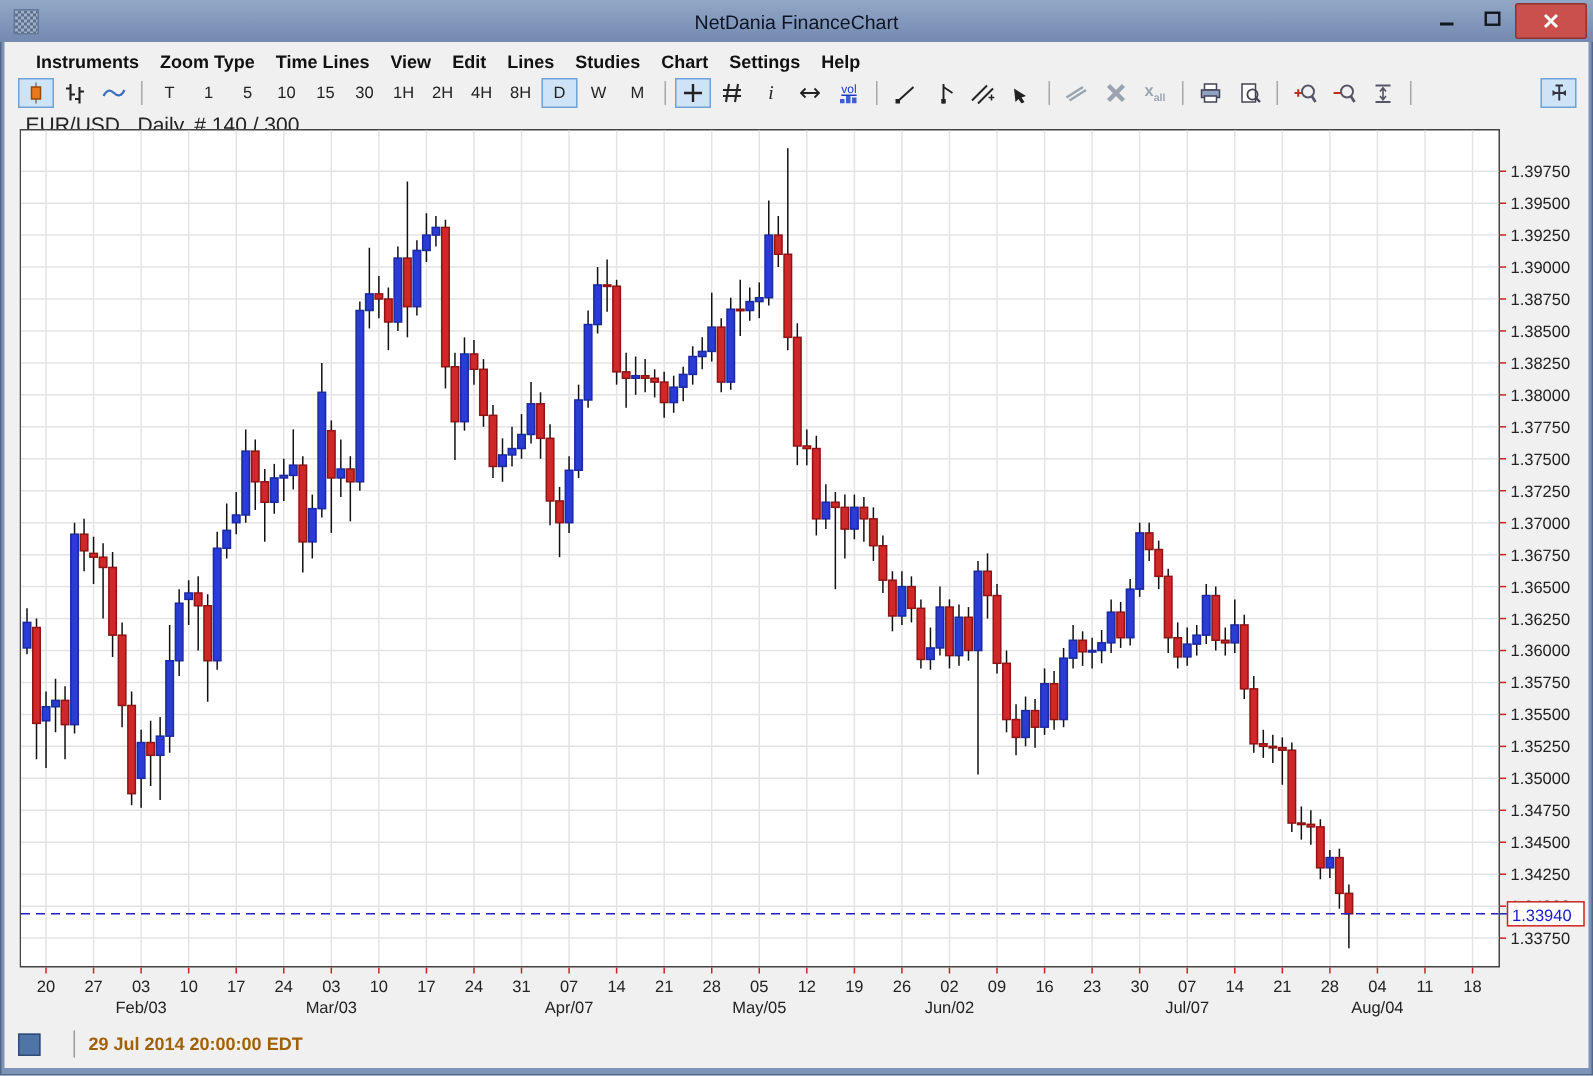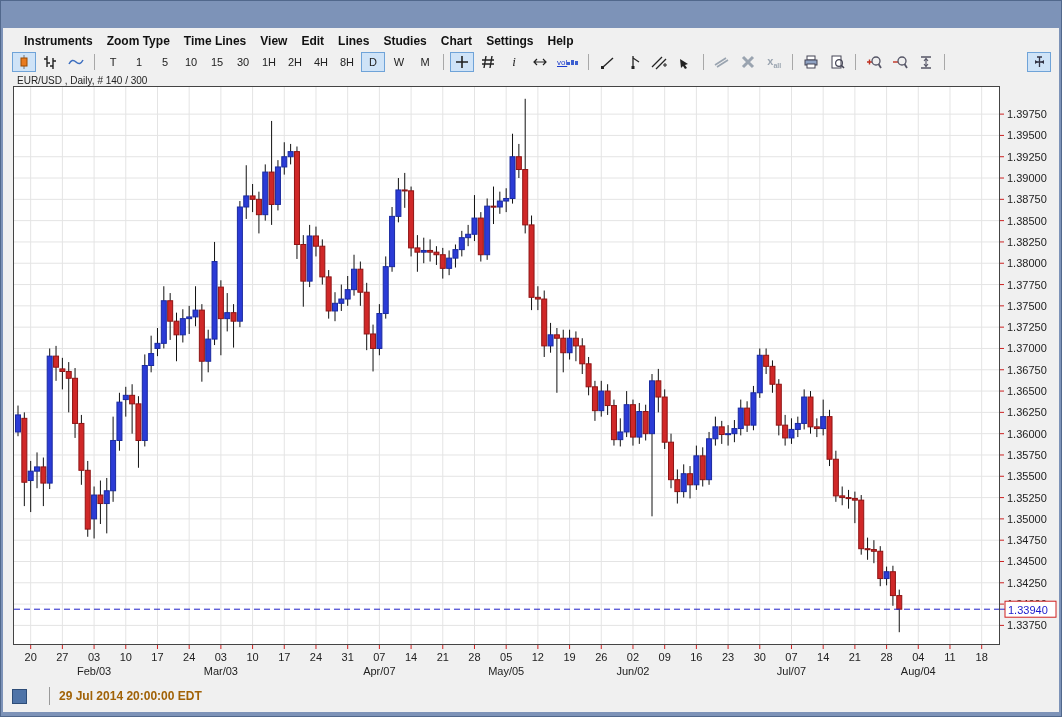--- a/index.html
+++ b/index.html
@@ -24,40 +24,61 @@
   
   .toolbar{position:absolute;left:0;top:22px;width:100%;height:24px;display:flex;align-items:center;
            padding-left:8px;box-sizing:border-box;}
   .tbtn{min-width:18px;height:18px;display:flex;align-items:center;justify-content:center;
         font-size:11px;color:#222;padding:0 2px;border:1px solid transparent;margin:0 1px;cursor:default;}
   .tbtn.selected{background:#cfe3f7;border:1px solid #6fa3d8;}
   .tsep{width:1px;height:16px;background:#a8a8a8;margin:0 5px;}
   .tf-label{font-size:11px;}
   .dock-btn{margin-left:auto;margin-right:8px;}
   
-  .chart-label{position:absolute;left:14px;top:47px;font-size:10px;color:#222;}
+  .chart-label{position:absolute;left:14px;top:47px;font-size:14px;color:#222;}
   
   .chart-region{position:absolute;left:10px;top:58px;width:1046px;height:594px;}
   
   .status-bar{position:absolute;left:0;top:652px;width:100%;height:32px;display:flex;align-items:center;}
   .status-icon{width:13px;height:13px;background:#4f74a8;border:1px solid #2e4d78;margin:0 8px 0 9px;}
   .search-box{display:flex;align-items:center;width:152px;height:18px;background:#fff;
               border:1px solid #a0a0a0;border-radius:2px;padding:0 4px;}
   .search-box input{border:none;outline:none;width:120px;font-size:11px;color:#444;
                     font-family:"Liberation Sans",sans-serif;background:transparent;}
   .search-box input::placeholder{color:#8a8a8a;}
   .status-sep{width:1px;height:18px;background:#9a9a9a;margin:0 9px 0 14px;}
   .timestamp{font-size:12px;font-weight:bold;color:#a16207;}
   svg text{font-family:"Liberation Sans",sans-serif;}
 </style>
 </head>
 <body>
 
 <div class="window">
 
+  <div class="titlebar">
+    <div class="app-icon"></div>
+    <div class="title-text">NetDania FinanceChart</div>
+    <div class="win-btns">
+      <div class="win-btn">
+        <svg width="12" height="12">
+            <line x1="1" y1="9" x2="10" y2="9" stroke="#101820" stroke-width="2"></line>
+          </svg>
+      </div>
+      <div class="win-btn">
+        <svg width="12" height="12">
+            <rect x="1.5" y="1.5" width="9" height="8" fill="none" stroke="#101820" stroke-width="1.6"></rect>
+          </svg>
+      </div>
+      <div class="win-btn close">
+        <svg width="12" height="12">
+            <path d="M2 2 L10 10 M10 2 L2 10" stroke="#fff" stroke-width="2"></path>
+          </svg>
+      </div>
+    </div>
+  </div>
 
   <div class="content">
 
     <div class="menu-bar">
         <span class="menu-item">Instruments</span>
         <span class="menu-item">Zoom Type</span>
         <span class="menu-item">Time Lines</span>
         <span class="menu-item">View</span>
         <span class="menu-item">Edit</span>
         <span class="menu-item">Lines</span>
@@ -116,21 +137,21 @@
       </div>
       <div class="tbtn">
           <span style="font-family:'Liberation Serif',serif;font-style:italic;font-size:13px;">i</span>
         </div>
       <div class="tbtn">
         <svg width="14" height="10">
             <path d="M1 5 H13 M4 2 L1 5 L4 8 M10 2 L13 5 L10 8" stroke="#222" stroke-width="1.2" fill="none"></path>
           </svg>
       </div>
       <div class="tbtn">
-        <div style="display:flex;align-items:center;line-height:7px;">
+        <div style="display:flex;flex-direction:column;align-items:center;line-height:7px;">
           <span style="font-size:8px;color:#1a3acc;text-decoration:underline;">vol</span>
           <svg width="12" height="6">
               <rect x="0" y="3" width="3" height="3" fill="#3c5fd0"></rect>
               <rect x="4" y="1" width="3" height="5" fill="#3c5fd0"></rect>
               <rect x="8" y="2" width="3" height="4" fill="#3c5fd0"></rect>
             </svg>
         </div>
       </div>
       <div class="tsep"></div>
       <div class="tbtn">

